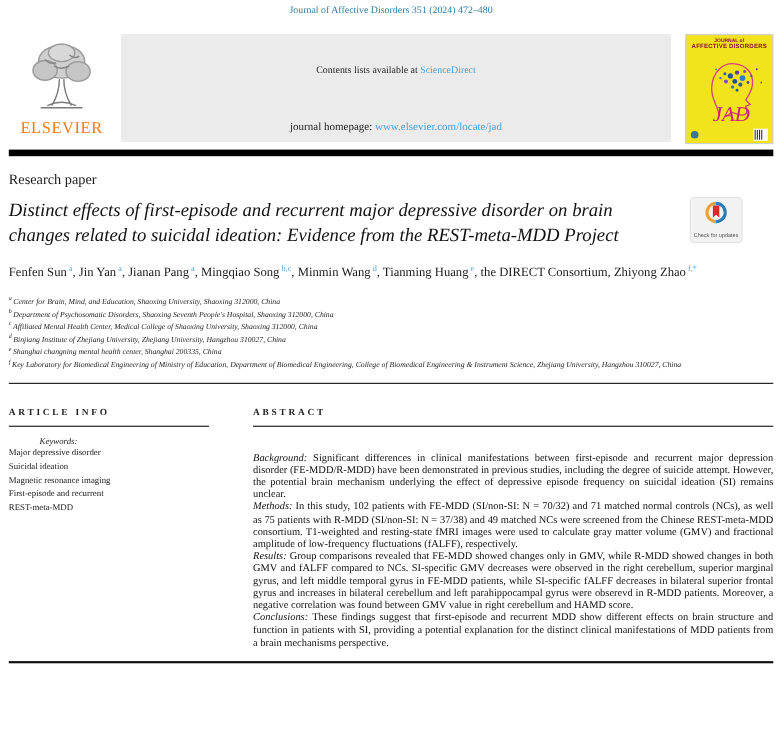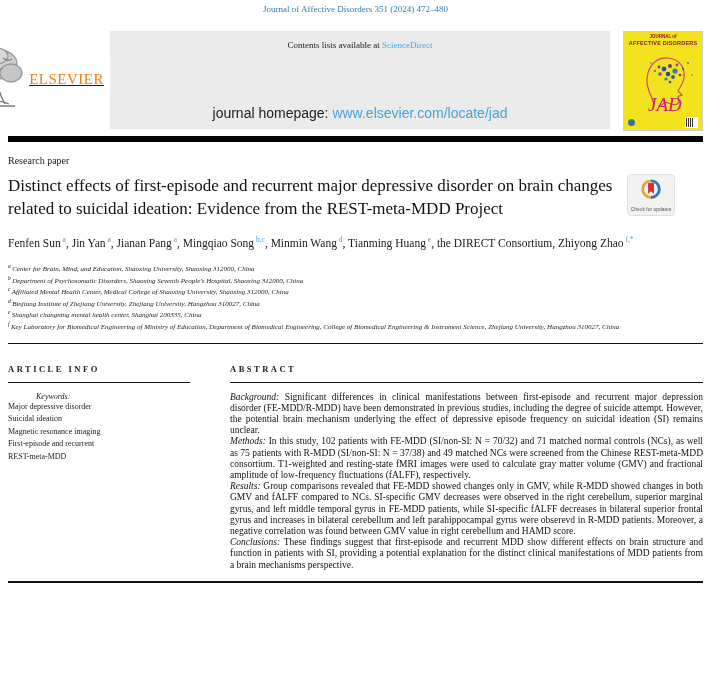--- a/index.html
+++ b/index.html
@@ -3,67 +3,67 @@
 <meta charset="utf-8">
 <style>
   html,body{margin:0;padding:0;background:#fff;}
   .page{position:relative;width:711px;height:681px;background:#fff;overflow:hidden;
         font-family:"Liberation Serif",serif;color:#1a1a1a;}
   .inner{padding:0 8px;}
   
   .cite{margin-top:4px;text-align:center;font-size:9px;color:#2f7ca8;}
   
   .banner{display:flex;margin:17px 8px 0 8px;height:98px;}
-  .logo-block{width:96px;display:flex;flex-direction:row;align-items:center;justify-content:flex-end;text-decoration:underline;}
+  .logo-block{width:96px;display:flex;flex-direction:column;align-items:center;justify-content:center;}
   .elsevier-word{font-size:15px;letter-spacing:.5px;color:#ef7d13;font-family:"Liberation Serif",serif;margin-top:-2px;}
   .banner-center{flex:1;background:#ebebeb;margin-left:6px;display:flex;flex-direction:column;
-                 align-items:center;justify-content:space-between;padding:9px 0 8px 0;}
+                 align-items:center;justify-content:space-between;padding:27px 0 8px 0;}
   .contents-line{font-size:9px;color:#222;}
   .journal-title{font-size:20px;color:#111;}
-  .homepage-line{font-family:Liberation Sans, sans-serif;font-size:14px;color:#222;}
+  .homepage-line{font-family:Liberation Serif, serif;font-size:10px;color:#222;}
   .link{color:#4aa2d9;text-decoration:none;cursor:pointer;}
   .cover{width:78px;height:98px;margin-left:13px;background:#f2e31d;border:1px solid #cfcfcf;
          position:relative;overflow:hidden;}
   .cover-masthead{text-align:center;color:#8a1538;font-family:"Liberation Sans",sans-serif;
                   font-weight:bold;line-height:1.1;margin-top:3px;}
   .cover-mh1{font-size:4.5px;}
   .cover-mh2{font-size:5.5px;letter-spacing:.2px;}
   .cover-jad{position:absolute;left:24px;bottom:14px;font-size:19px;font-style:italic;
              color:#cc2076;font-family:"Liberation Serif",serif;}
   .cover-strip{position:absolute;left:0;right:0;bottom:3px;height:10px;display:flex;
                align-items:center;justify-content:space-between;padding:0 4px;}
   .cover-dot{width:7px;height:7px;border-radius:50%;background:#1d5fae;opacity:.85;}
   .barcode{width:11px;height:9px;background:#fff;display:flex;gap:1px;padding:1px;}
   .barcode span{width:1px;background:#333;}
   .black-bar{height:6px;background:#000;margin:7px 8px 0 8px;}
   
-  .type-label{margin:13px 0 0 0;font-size:10px;}
+  .type-label{margin:13px 0 0 0;font-size:13px;}
   .title-row{display:flex;margin-top:8px;}
-  .title{width:605px;font-size:17px;line-height:23px;color:#111;}
+  .title{width:605px;font-size:17px;line-height:23px;color:#111;font-style:italic;}
   .badge{margin-left:14px;width:46px;height:40px;background:#f2f2f2;border:1px solid #e0e0e0;
          border-radius:4px;display:flex;flex-direction:column;align-items:center;
          justify-content:center;align-self:flex-start;cursor:pointer;}
   .badge-text{font-family:"Liberation Sans",sans-serif;font-size:5px;color:#555;
               text-align:center;line-height:1.2;margin-top:1px;}
   
   .authors{margin-top:16px;font-size:11.5px;line-height:15px;width:660px;}
   .asup,.authors sup{color:#4aa2d9;font-size:7.5px;}
   .affils{margin-top:13px;font-style:italic;font-size:7px;line-height:11.6px;color:#222;}
   .affil sup{font-size:5.5px;}
   .rule-full{height:1px;background:#111;margin:8px 0 0 0;}
   .rule-bottom{height:2px;background:#111;}
   
   .cols{display:flex;margin-top:20px;justify-content:space-between;}
   .col-left{width:182px;}
   .col-right{flex:1;margin-left:40px;}
   .sec-head{font-size:8.5px;font-weight:bold;letter-spacing:2.5px;color:#222;}
   .sec-rule{height:1px;background:#111;margin-top:8px;}
   .kw-label{font-style:italic;font-size:8px;margin-top:9px;margin-left:28px;}
   .kw-list{font-size:8px;line-height:12.5px;}
-  .abs-body{margin-top:9px;font-size:9.5px;line-height:11.2px;text-align:justify;color:#111;}
+  .abs-body{margin-top:24px;font-size:9.5px;line-height:11.2px;text-align:justify;color:#111;}
   .abs-p{margin:0;}
   .abs-label{font-style:italic;}
   sup{line-height:0;}
 </style>
 </head>
 <body>
 
 <div class="page">
 
   <div class="cite">Journal of Affective Disorders 351 (2024) 472–480</div>

